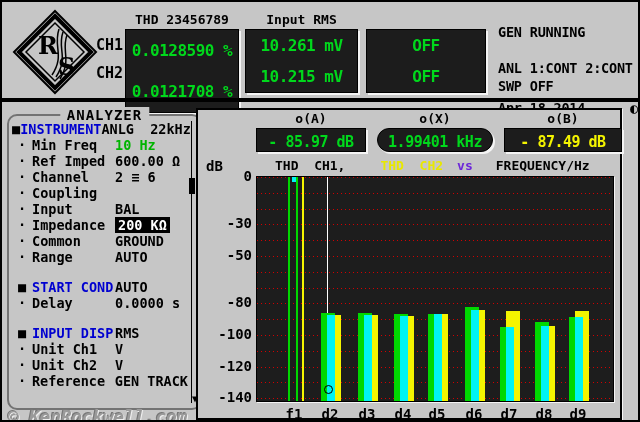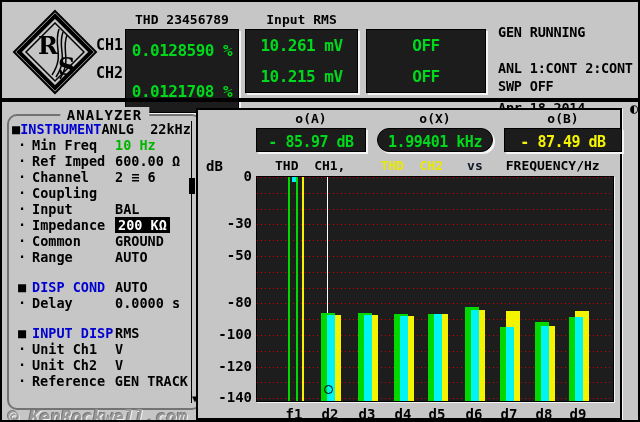--- a/index.html
+++ b/index.html
@@ -140,21 +140,21 @@
         <div class="arow"><span class="bullet">■</span><span class="albl lbl-blue">INSTRUMENT</span><span class="aval">ANLG  22kHz</span></div>
         <div class="arow"><span class="bullet">·</span><span class="albl">Min Freq</span><span class="aval val-green">10 Hz</span></div>
         <div class="arow"><span class="bullet">·</span><span class="albl">Ref Imped</span><span class="aval">600.00 Ω</span></div>
         <div class="arow"><span class="bullet">·</span><span class="albl">Channel</span><span class="aval">2 ≡ 6</span></div>
         <div class="arow"><span class="bullet">·</span><span class="albl">Coupling</span></div>
         <div class="arow"><span class="bullet">·</span><span class="albl">Input</span><span class="aval">BAL</span></div>
         <div class="arow"><span class="bullet">·</span><span class="albl">Impedance</span><span class="aval hl">200 KΩ</span></div>
         <div class="arow"><span class="bullet">·</span><span class="albl">Common</span><span class="aval">GROUND</span></div>
         <div class="arow"><span class="bullet">·</span><span class="albl">Range</span><span class="aval">AUTO</span></div>
         <div class="arow spacer"></div>
-        <div class="arow"><span class="bullet">■</span><span class="albl lbl-blue">DISP COND</span><span class="aval">AUTO</span></div>
+        <div class="arow"><span class="bullet">■</span><span class="albl lbl-blue">START COND</span><span class="aval">AUTO</span></div>
         <div class="arow"><span class="bullet">·</span><span class="albl">Delay</span><span class="aval">0.0000 s</span></div>
         <div class="arow spacer"></div>
         <div class="arow"><span class="bullet">■</span><span class="albl lbl-blue">INPUT DISP</span><span class="aval">RMS</span></div>
         <div class="arow"><span class="bullet">·</span><span class="albl">Unit Ch1</span><span class="aval">V</span></div>
         <div class="arow"><span class="bullet">·</span><span class="albl">Unit Ch2</span><span class="aval">V</span></div>
         <div class="arow"><span class="bullet">·</span><span class="albl">Reference</span><span class="aval">GEN TRACK</span></div>
       </div>
     <div class="sbar-track"></div>
     <div class="sbar-thumb"></div>
     <div class="sbar-arrow">▼</div>
@@ -169,21 +169,21 @@
         <div class="rd-label" style="left: 179px; width: 116px;">o(X)</div>
         <div class="rd-box" style="left: 179px; width: 116px; border-radius: 12px;">
           <span style="color: rgb(0, 216, 28);">1.99401 kHz</span>
         </div>
         <div class="rd-label" style="left: 306px; width: 118px;">o(B)</div>
         <div class="rd-box" style="left: 306px; width: 118px;">
           <span style="color: rgb(244, 244, 0);">- 87.49 dB</span>
         </div>
       </div>
     <div class="y-unit">dB</div>
-    <div class="chart-title" id="chart-title"><span style="color: rgb(0, 0, 0); margin-left: 19px;">THD  CH1,</span><span style="color: rgb(232, 232, 0); margin-left: 35px;">THD  CH2</span><span style="color: #0f172a; margin-left: 24px;">vs</span><span style="color: rgb(0, 0, 0); margin-left: 23px;">FREQUENCY/Hz</span></div>
+    <div class="chart-title" id="chart-title"><span style="color: rgb(0, 0, 0); margin-left: 19px;">THD  CH1,</span><span style="color: rgb(232, 232, 0); margin-left: 35px;">THD  CH2</span><span style="color: #6d28d9; margin-left: 14px;">vs</span><span style="color: rgb(0, 0, 0); margin-left: 23px;">FREQUENCY/Hz</span></div>
     <div class="plot" id="plot">
         <div class="grid" style="top: 0px;"></div>
         <div class="grid" style="top: 15.8px;"></div>
         <div class="grid" style="top: 31.6px;"></div>
         <div class="grid" style="top: 47.4px;"></div>
         <div class="grid" style="top: 63.2px;"></div>
         <div class="grid" style="top: 79px;"></div>
         <div class="grid" style="top: 94.8px;"></div>
         <div class="grid" style="top: 110.6px;"></div>
         <div class="grid" style="top: 126.4px;"></div>

